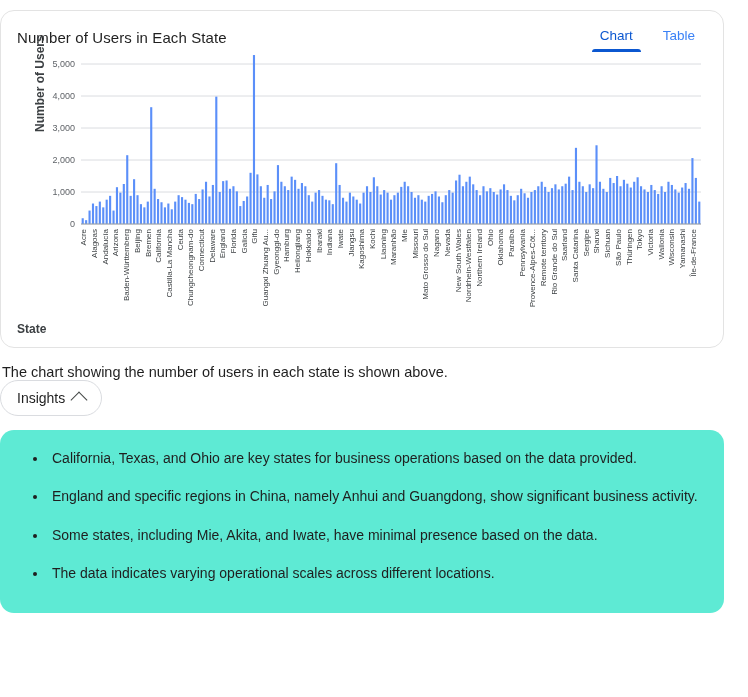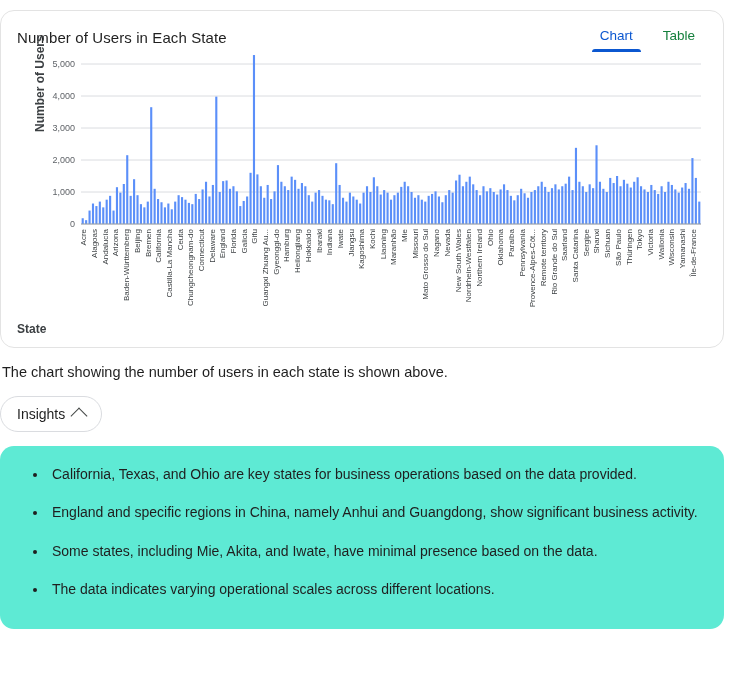--- a/index.html
+++ b/index.html
@@ -44,21 +44,21 @@
   }
   .tabs {
     display: flex;
     gap: 26px;
     align-items: flex-start;
     padding-right: 10px;
     margin-left: 20px;
   }
   .tab {
     font-size: 13.5px;
-    color: #15803d;
+    color: #3b82f6;
     padding: 3px 2px 9px 2px;
     cursor: pointer;
     position: relative;
   }
   .tab.active {
     color: #0b57d0;
     font-weight: 500;
   }
   .tab.active::after {
     content: "";
@@ -103,21 +103,20 @@
   .bar { fill: #5b8ff9; }
 
   
   .caption {
     margin: 16px 2px 0 2px;
     font-size: 14.5px;
     color: #1f1f1f;
   }
   
   .insights-chip {
-    margin-top: 16px;
     display: inline-flex;
     align-items: center;
     gap: 8px;
     border: 1px solid #dadce0;
     border-radius: 999px;
     padding: 9px 16px;
     font-size: 14px;
     color: #1f1f1f;
     background: #fff;
     cursor: pointer;

